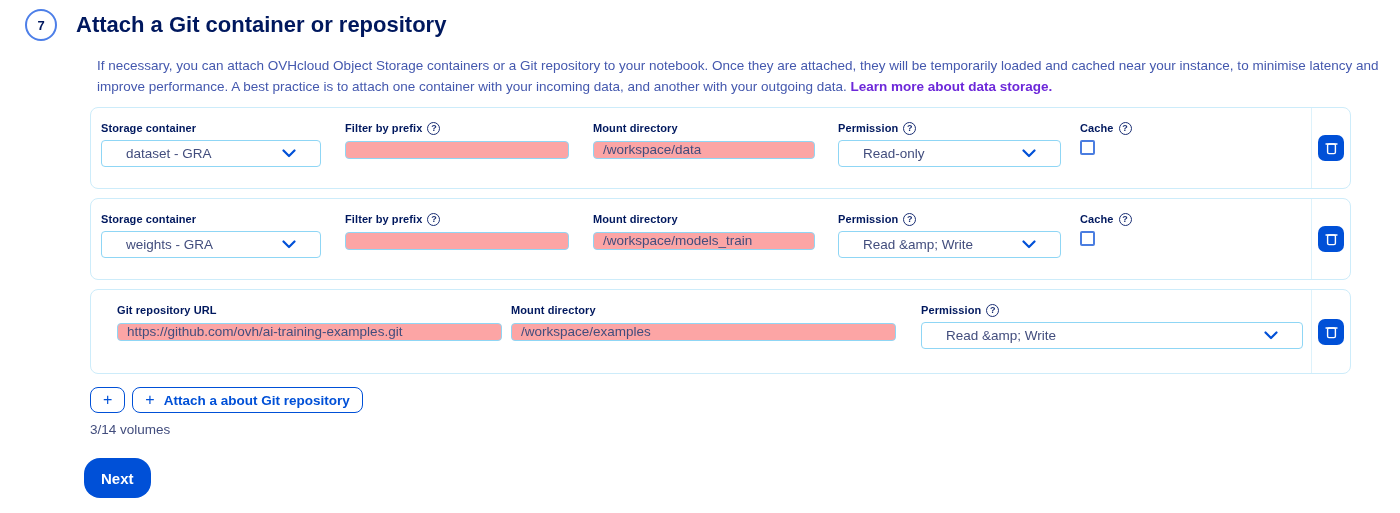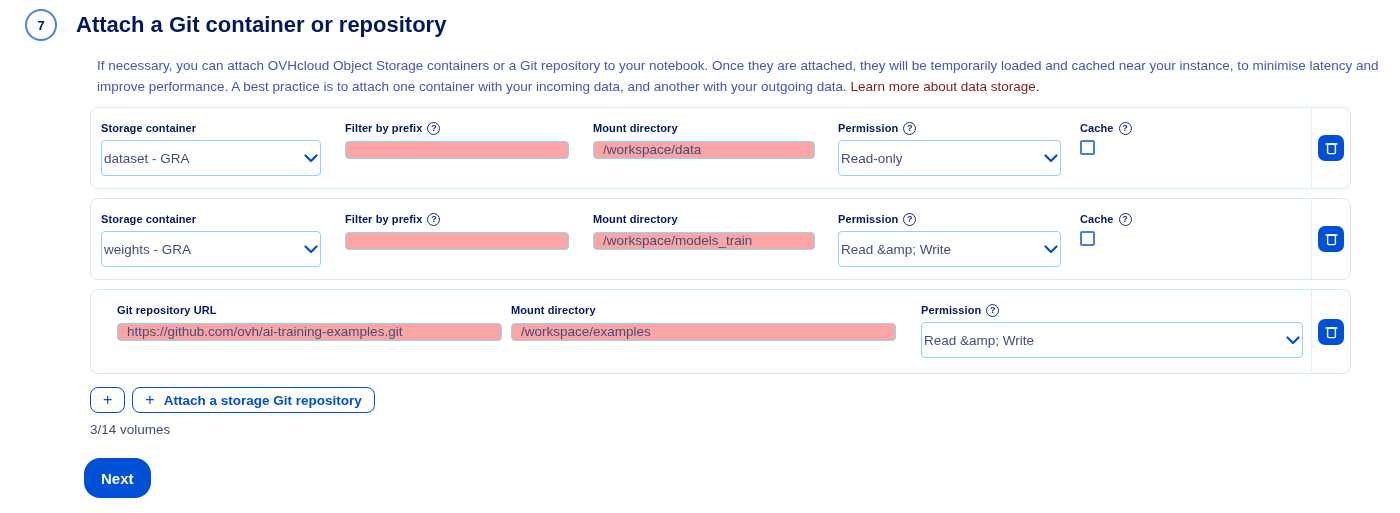--- a/index.html
+++ b/index.html
@@ -13,21 +13,21 @@
     display: flex; align-items: center; justify-content: center;
     color: #00185e; font-weight: 700; font-size: 13px; flex: 0 0 auto;
   }
   h1.title { color: #00185e; font-size: 22px; font-weight: 700; }
 
   
   .intro {
     margin: 14px 20px 0 97px; width: 1288px;
     color: #4458ae; font-size: 13.5px; line-height: 21px;
   }
-  .intro a.learn-link { color: #7f1d1d; font-weight: 400; text-decoration: none; cursor: pointer; }
+  .intro a.learn-link { color: #6d28d9; font-weight: 700; text-decoration: none; cursor: pointer; }
 
   
   .rows { margin: 10px 0 0 90px; }
   .card {
     position: relative; width: 1261px; height: 82px;
     border: 1px solid #cdecfa; border-radius: 8px; margin-bottom: 9px; background: #fff;
   }
   .card.git { height: 85px; }
   .card .divider { position: absolute; top: 0; bottom: 0; right: 38px; width: 1px; background: #ddf2fb; }
   .trash-zone { position: absolute; top: 0; bottom: 0; right: 0; width: 38px; display: flex; align-items: center; justify-content: center; }
@@ -39,23 +39,23 @@
   .field { position: absolute; top: 13px; }
   .field-label { display: flex; align-items: center; gap: 5px; margin-bottom: 5px; height: 14px; }
   .field-label .lbl { color: #00185e; font-size: 11px; font-weight: 700; letter-spacing: .1px; }
   .help-icon {
     width: 13px; height: 13px; border: 1px solid #1b2f74; border-radius: 50%;
     display: inline-flex; align-items: center; justify-content: center;
     font-size: 9px; font-weight: 700; color: #1b2f74; line-height: 1; cursor: pointer;
   }
 
   .select-box {
-    height: 36px; border: 1px solid #8fd6f5; border-radius: 4px; background: #fff;
+    height: 27px; border: 1px solid #8fd6f5; border-radius: 4px; background: #fff;
     display: flex; align-items: center; justify-content: space-between;
-    padding: 0 2px; cursor: pointer;
+    padding: 0 24px; cursor: pointer;
   }
   .select-box .sel-value { color: #424d7d; font-size: 13.5px; }
   .text-input {
     height: 14px; width: 100%; border: 1px solid #8fd6f5; border-radius: 4px;
     padding: 8px 9px; color: #424d7d; font-size: 13.5px; font-family: inherit; background: #fca5a5; outline: none;
   }
   .checkbox {
     appearance: none; -webkit-appearance: none; width: 15px; height: 15px;
     border: 2px solid #4a7de0; border-radius: 2px; background: #fff; cursor: pointer; display: block; margin-top: 3px;
   }
@@ -248,19 +248,19 @@
   </div>
 
 </div>
 
 <div class="actions">
   <button class="pill-btn">
     <span class="plus">+</span>
   </button>
   <button class="pill-btn">
     <span class="plus">+</span>
-    <span>Attach a storage Git repository</span>
+    <span>Attach a about Git repository</span>
   </button>
 </div>
 
 <div class="volumes">3/14 volumes</div>
 
 <button class="next-btn">Next</button>
 
 </body></html>

